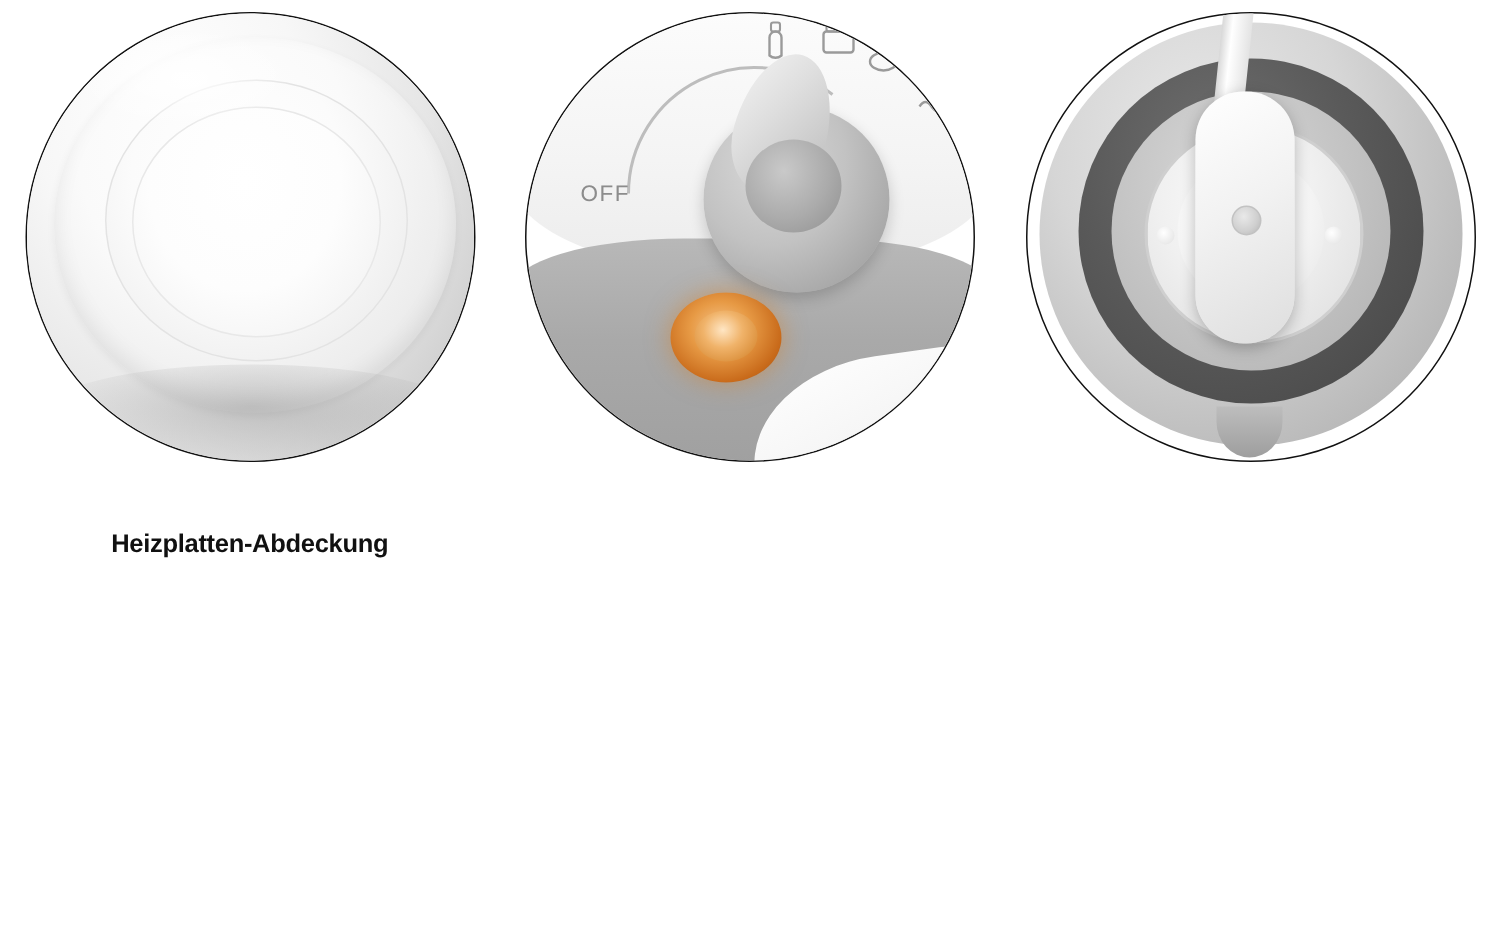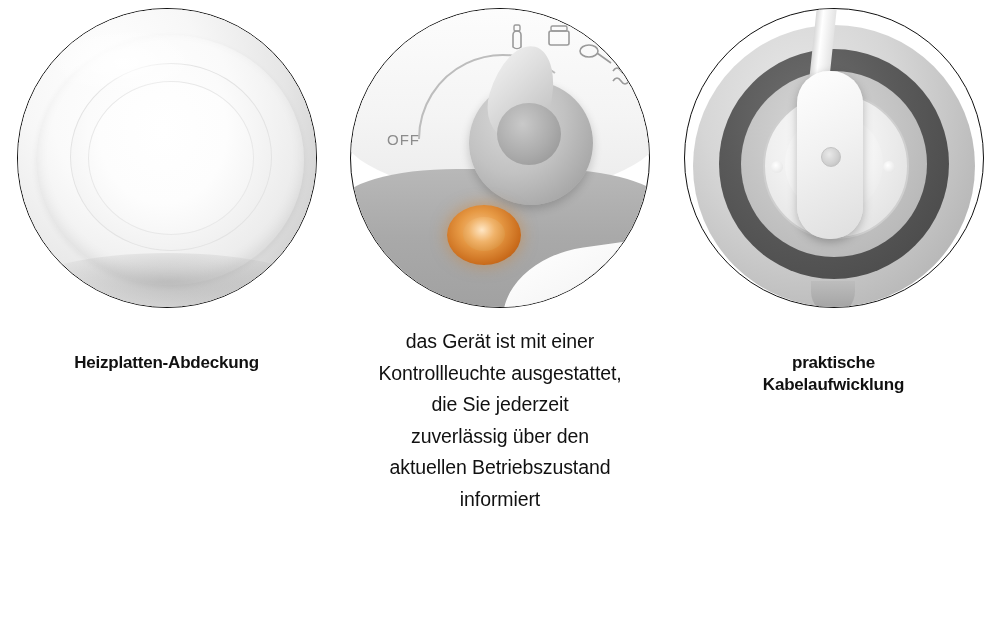--- a/index.html
+++ b/index.html
@@ -45,21 +45,21 @@
     width: 300px;
     height: 300px;
     border-radius: 50%;
     overflow: hidden;
     background: #ffffff;
     border: 1px solid #111111;
     box-sizing: border-box;
   }
   .circle .inner {
     position: absolute;
-    left: 0; top: 10px;
+    left: 0; top: 0;
     width: 298px;
     height: 298px;
     text-align: right;
   }
 
   
   .img1-body {
     position: absolute;
     left: -6px;
     top: -30px;
@@ -383,37 +383,35 @@
 
           <div class="img2-knob-base"></div>
           <div class="img2-knob-pointer"></div>
           <div class="img2-knob-top"></div>
 
           <div class="img2-lamp-outer"></div>
           <div class="img2-lamp-inner"></div>
         </div>
       </div>
     </div>
-    <div class="desc">das Gerät ist mit einer<br>Kontrollleuchte ausgestattet,<br>die Sie jederzeit<br>zuverlässig über den<br>aktuellen Betriebszustand<br>informiert</div>
   </div>
 
   <div class="feature f3">
     <div class="circle-wrap">
       <div class="circle">
         <div class="inner">
           <div class="img3-body"></div>
           <div class="img3-ring1"></div>
           <div class="img3-ring2"></div>
           <div class="img3-ring3"></div>
           <div class="img3-center"></div>
           <div class="img3-dot-l"></div>
           <div class="img3-dot-r"></div>
           <div class="img3-cable"></div>
           <div class="img3-plug"></div>
           <div class="img3-plug-dot"></div>
           <div class="img3-foot"></div>
         </div>
       </div>
     </div>
-    <div class="title">praktische<br>Kabelaufwicklung</div>
   </div>
 
 </div>
 
 </body></html>

